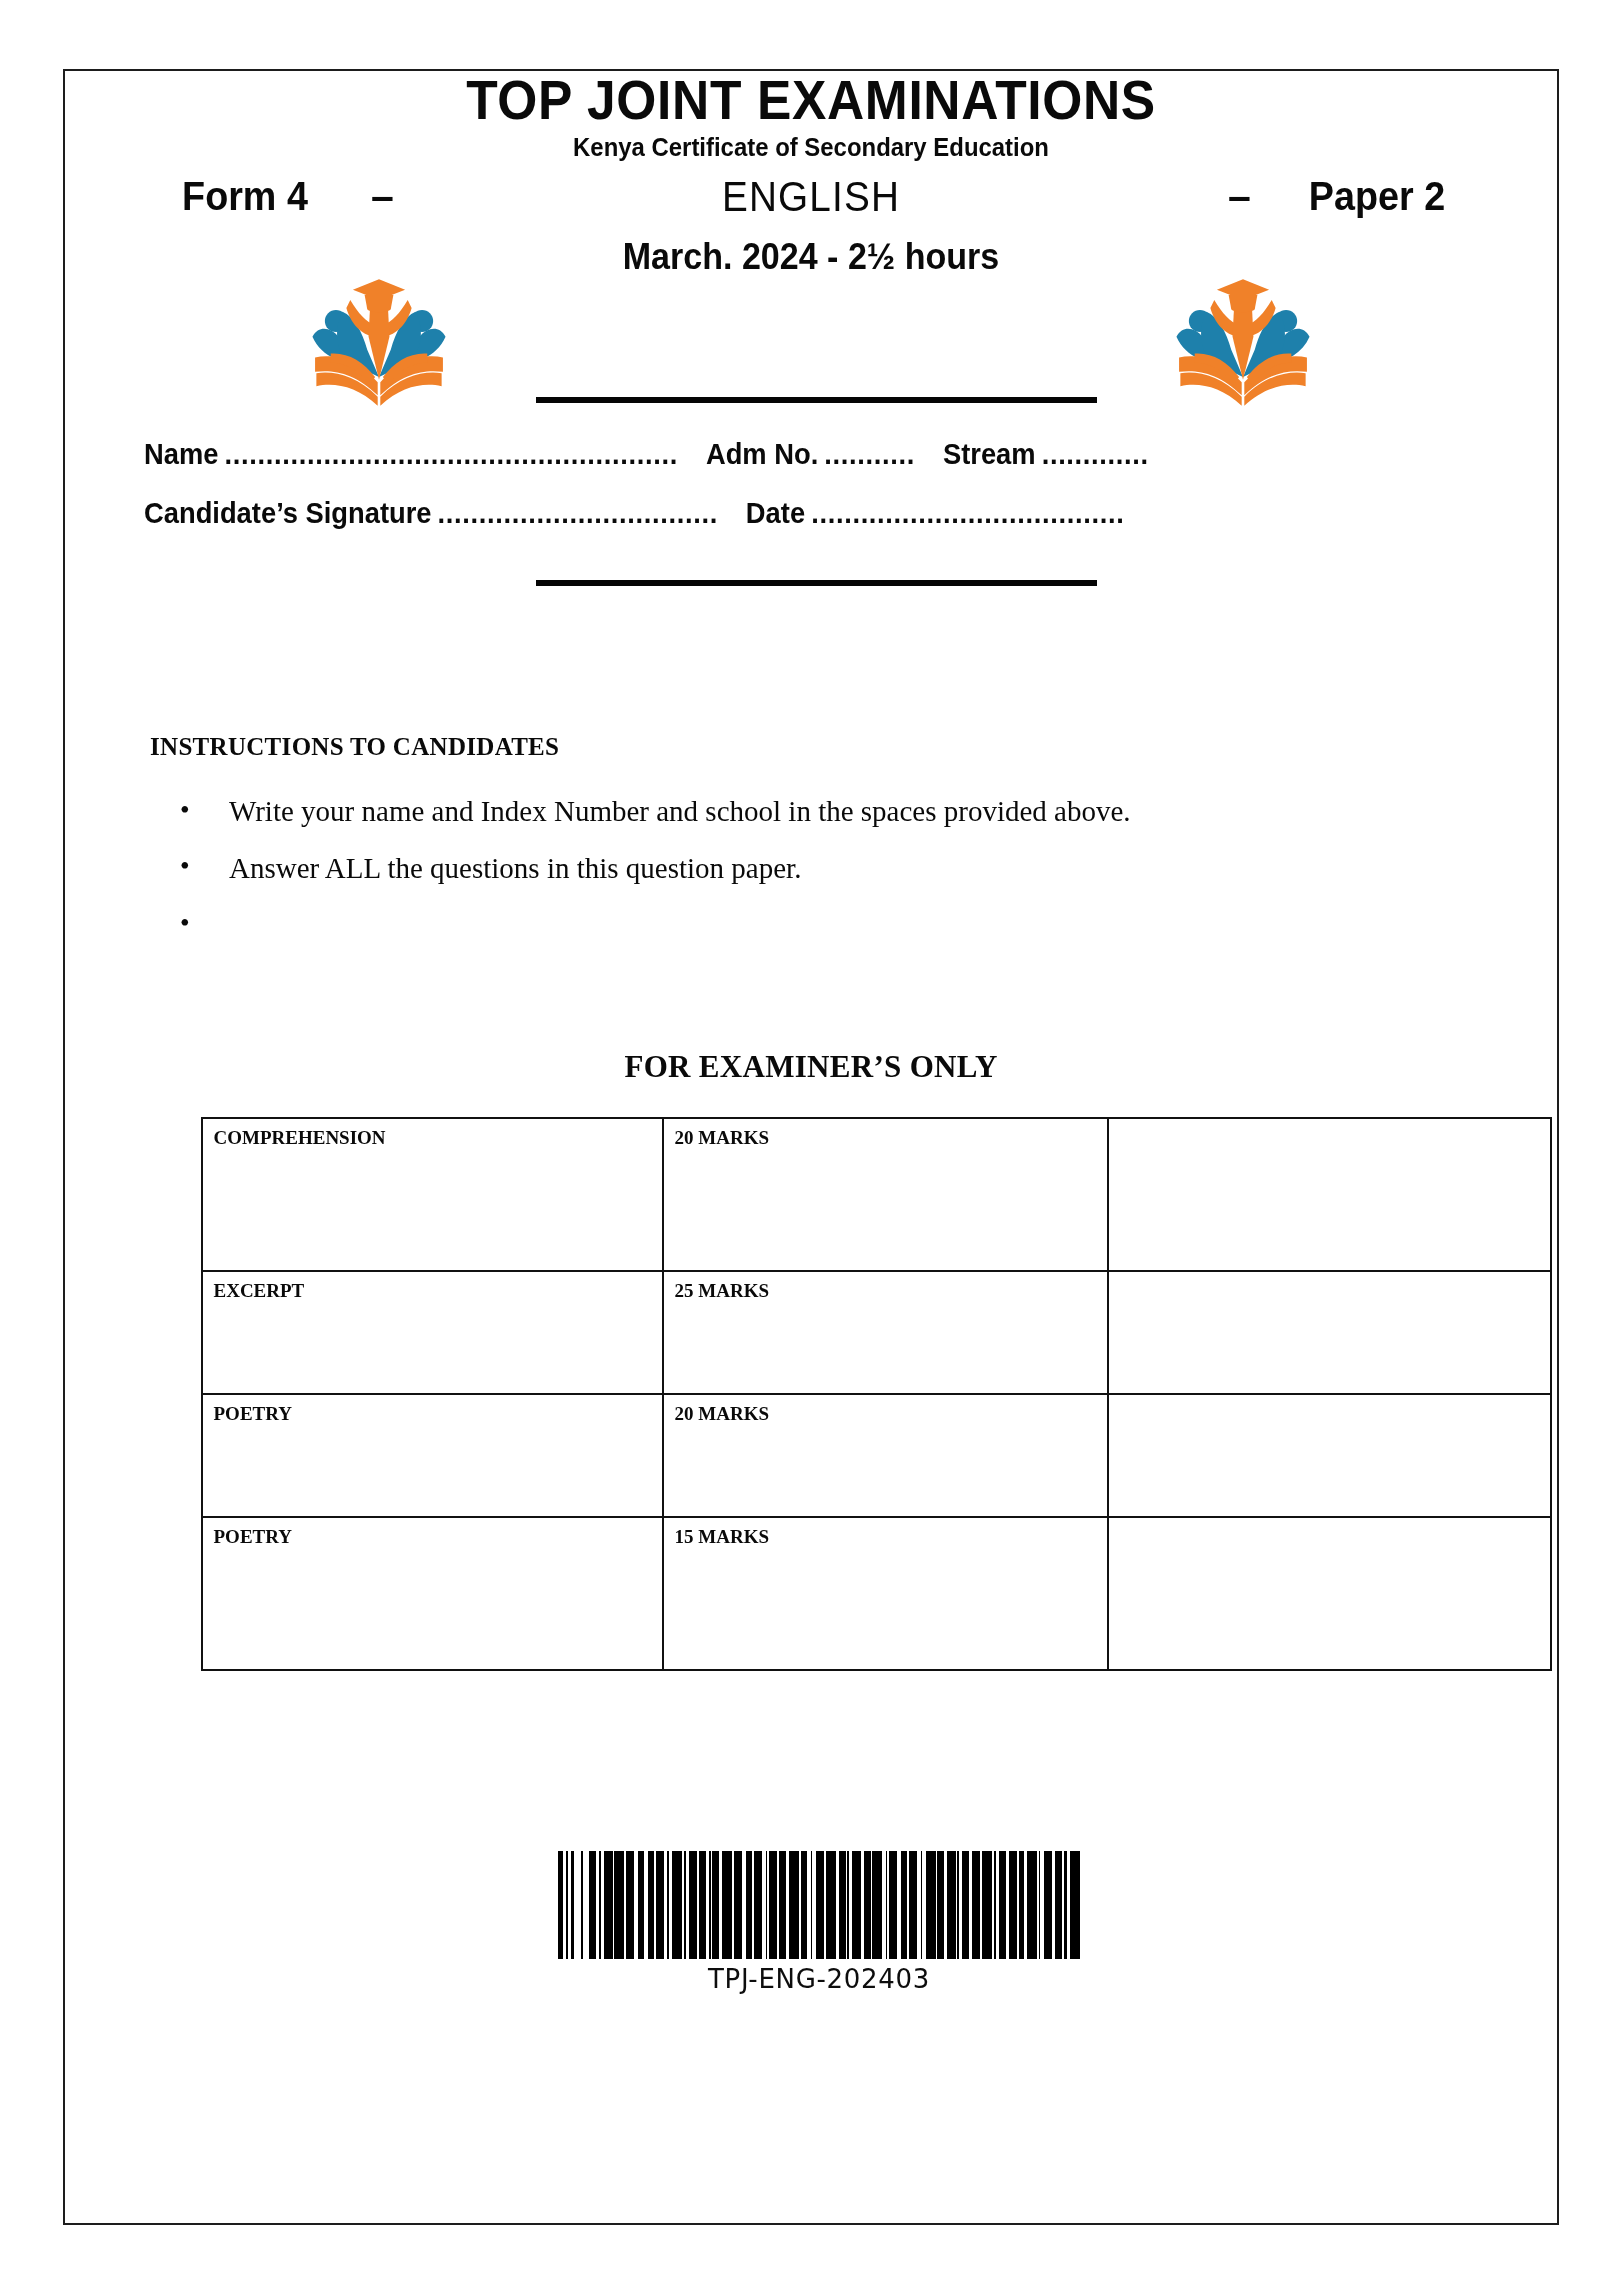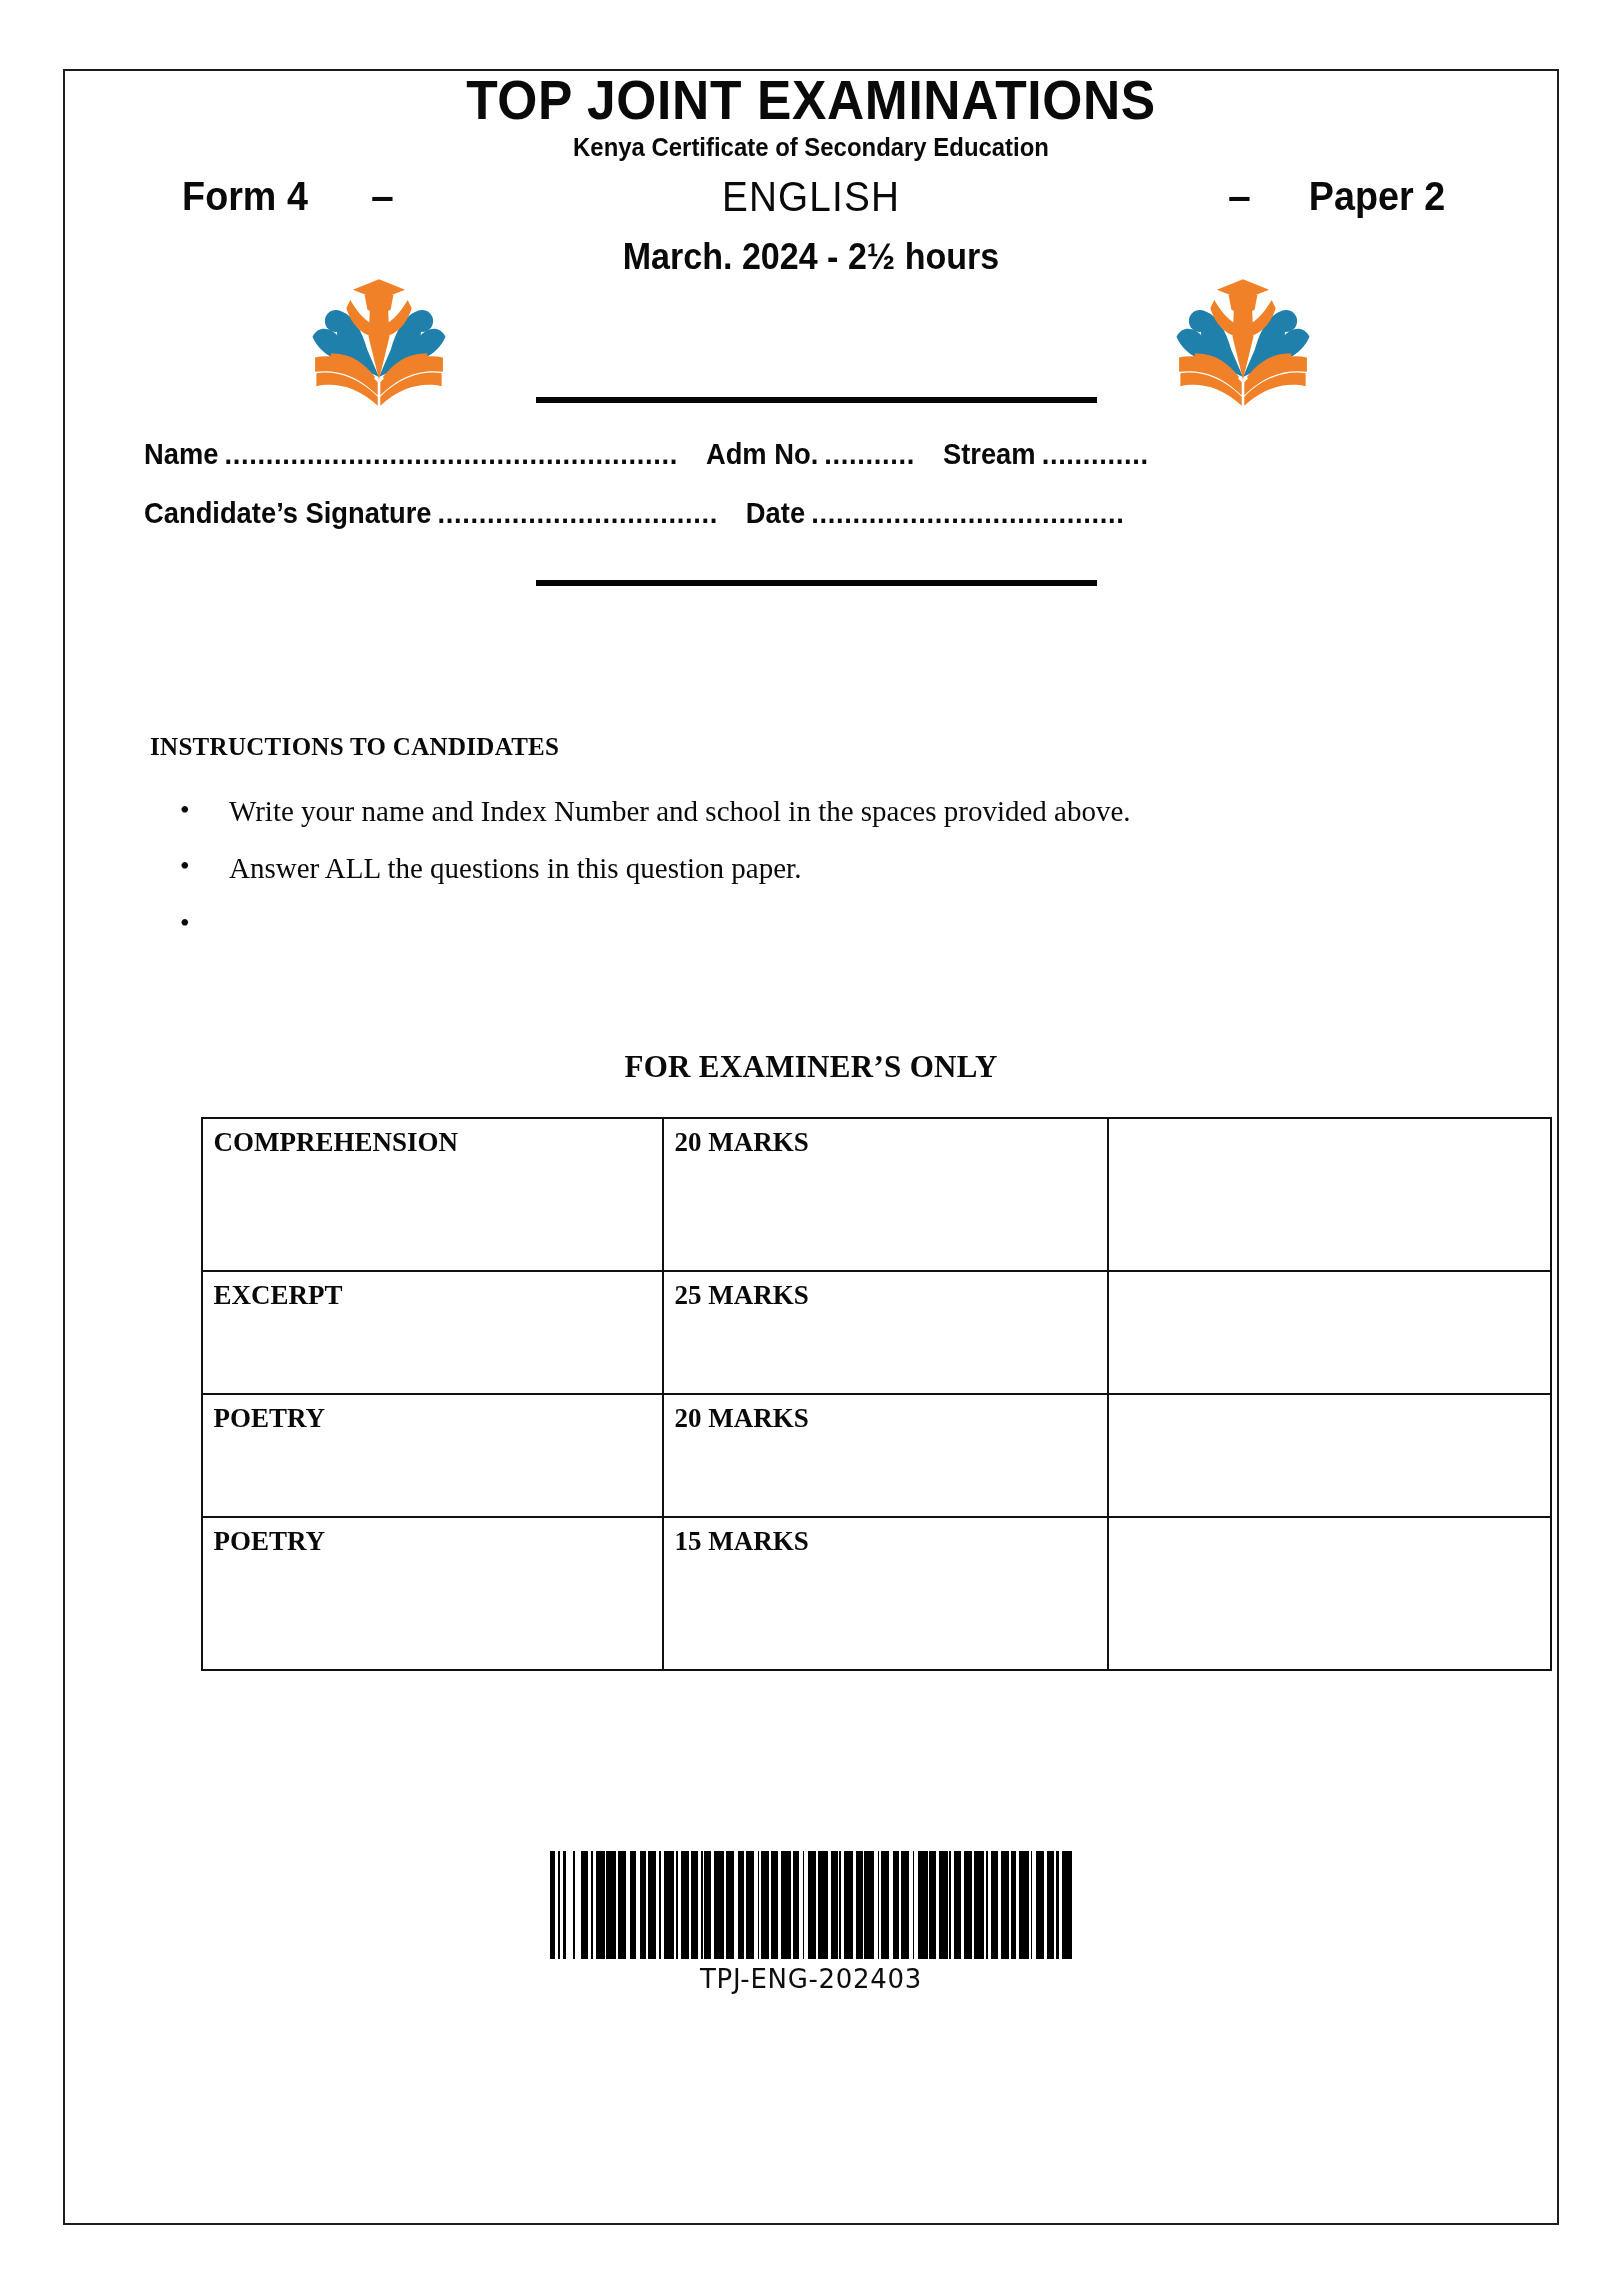--- a/index.html
+++ b/index.html
@@ -197,38 +197,39 @@
     width: 1281px;
     border-collapse: collapse;
     table-layout: fixed;
   }
   #examiner-table td {
     border: 2px solid #111111;
     vertical-align: top;
     padding: 7.9px 10.5px 0 10.5px;
     font-family: "Liberation Serif", serif;
     font-weight: 700;
-    font-size: 27px;
+    font-size: 19px;
     color: #0a0a0a;
     height: 113px;
   }
   #examiner-table td.col-section { width: 438px; }
   #examiner-table td.col-marks   { width: 422px; }
   #examiner-table td.col-score   { width: 420px; }
   #examiner-table tr.row-tall td { height: 143px; }
 
   
   #barcode-block {
     position: absolute;
     left: 0;
     top: 1780px;
     width: 100%;
     display: flex;
     flex-direction: column;
     align-items: center;
+    padding-left: 8px;
   }
   #barcode-bars {
     display: flex;
     align-items: flex-end;
     height: 108px;
     gap: 0;
   }
   #barcode-bars span { display: block; height: 100%; }
   #barcode-label {
     margin-top: 5.2px;

